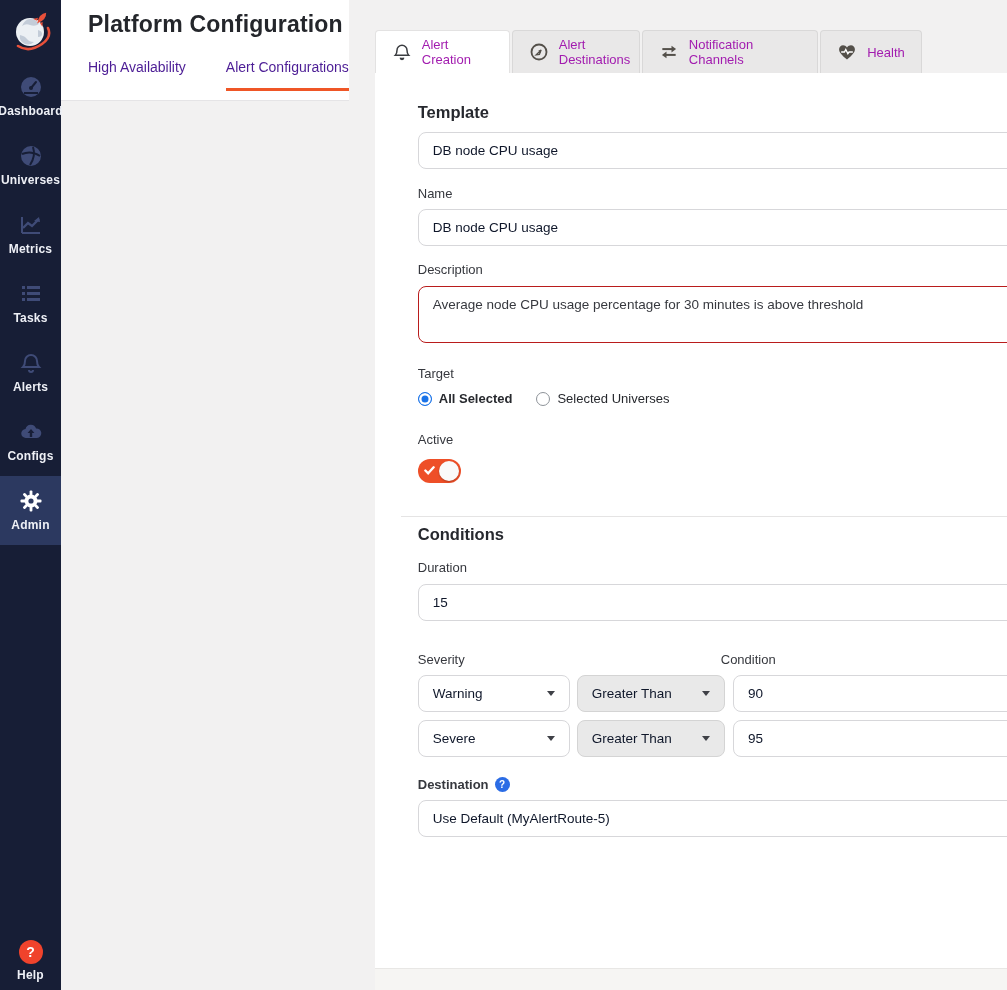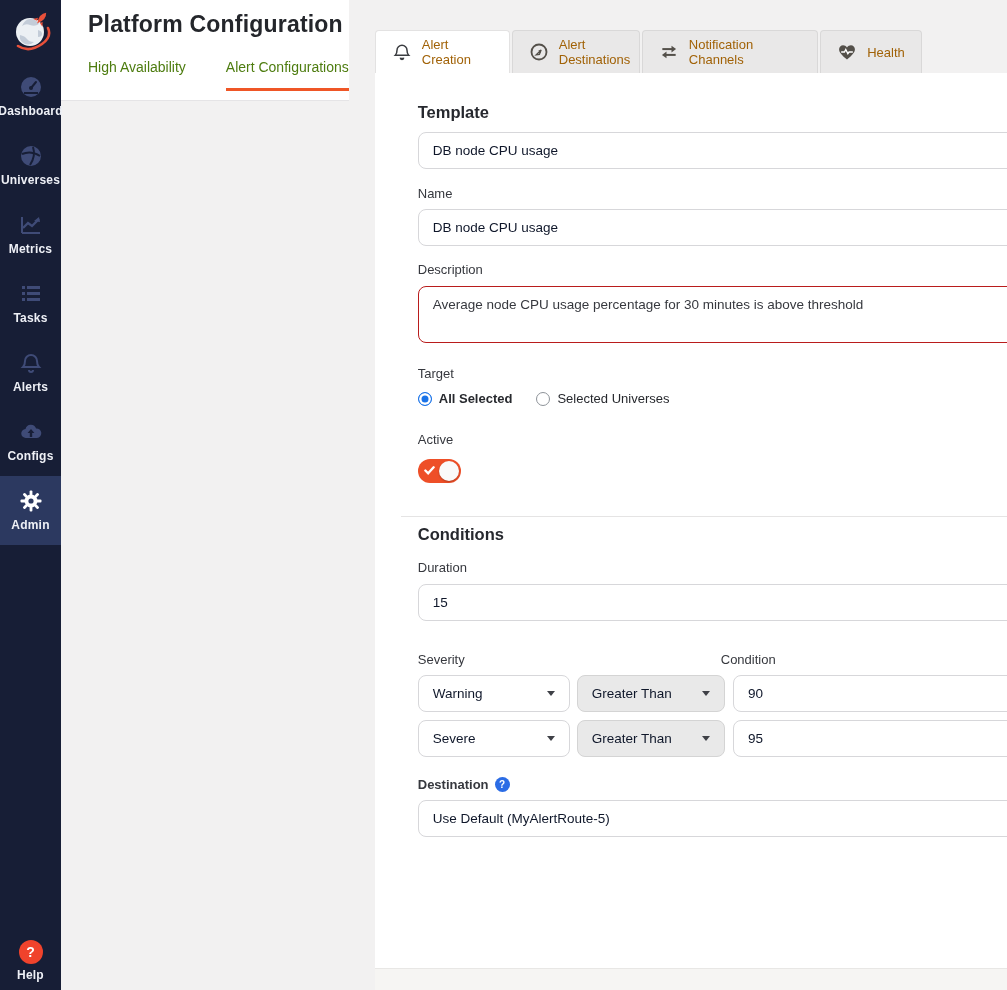--- a/index.html
+++ b/index.html
@@ -27,30 +27,30 @@
   .nav-icon { width:24px; height:24px; display:flex; align-items:center; justify-content:center; }
   .help-item { margin-top:auto; margin-bottom:8px; display:flex; flex-direction:column; align-items:center; gap:4px; cursor:pointer; }
   .help-circle { width:24px; height:24px; border-radius:50%; background:#f0432c; color:#fff;
     font-size:14px; font-weight:700; display:flex; align-items:center; justify-content:center; }
 
   
   .main { flex:1; min-width:0; display:flex; flex-direction:row; }
   .header { background:#fff; border-bottom:1px solid #e5e4e6; height:101px; padding-left:27px; flex-shrink:0; }
   .page-title { font-size:23px; font-weight:700; color:#24262b; padding-top:11px; letter-spacing:.2px; }
   .header-tabs { display:flex; gap:40px; margin-top:21px; }
-  .header-tab { font-size:14px; color:#4d7c0f; padding-bottom:13px; cursor:pointer; border-bottom:3px solid transparent; }
+  .header-tab { font-size:14px; color:#4c1d95; padding-bottom:13px; cursor:pointer; border-bottom:3px solid transparent; }
   .header-tab.active { border-bottom-color:#ef5626; }
 
   .content { flex:1; min-height:0; padding:30px 0 0 26px; display:flex; flex-direction:column; }
 
   
   .tabbar { display:flex; gap:2px; height:43px; flex-shrink:0; }
   .tab {
     height:43px; display:flex; align-items:center; gap:10px; padding:0 16px;
-    font-size:13px; color:#a16207; cursor:pointer;
+    font-size:13px; color:#a21caf; cursor:pointer;
     border:1px solid #d9d8d8; border-bottom:none; border-radius:4px 4px 0 0;
     background:#e9e8e8;
   }
   .tab.active { background:#fff; border-color:#e3e2e2; }
   .tab-icon { width:22px; height:22px; display:flex; align-items:center; justify-content:center; }
 
   
   .panel { background:#fff; flex:1; min-height:0; padding:30px 30px 0 43px; overflow:hidden; }
   .footer-strip { height:22px; flex-shrink:0; background:#f6f5f3; border-top:1px solid #e8e7e5; }
 

